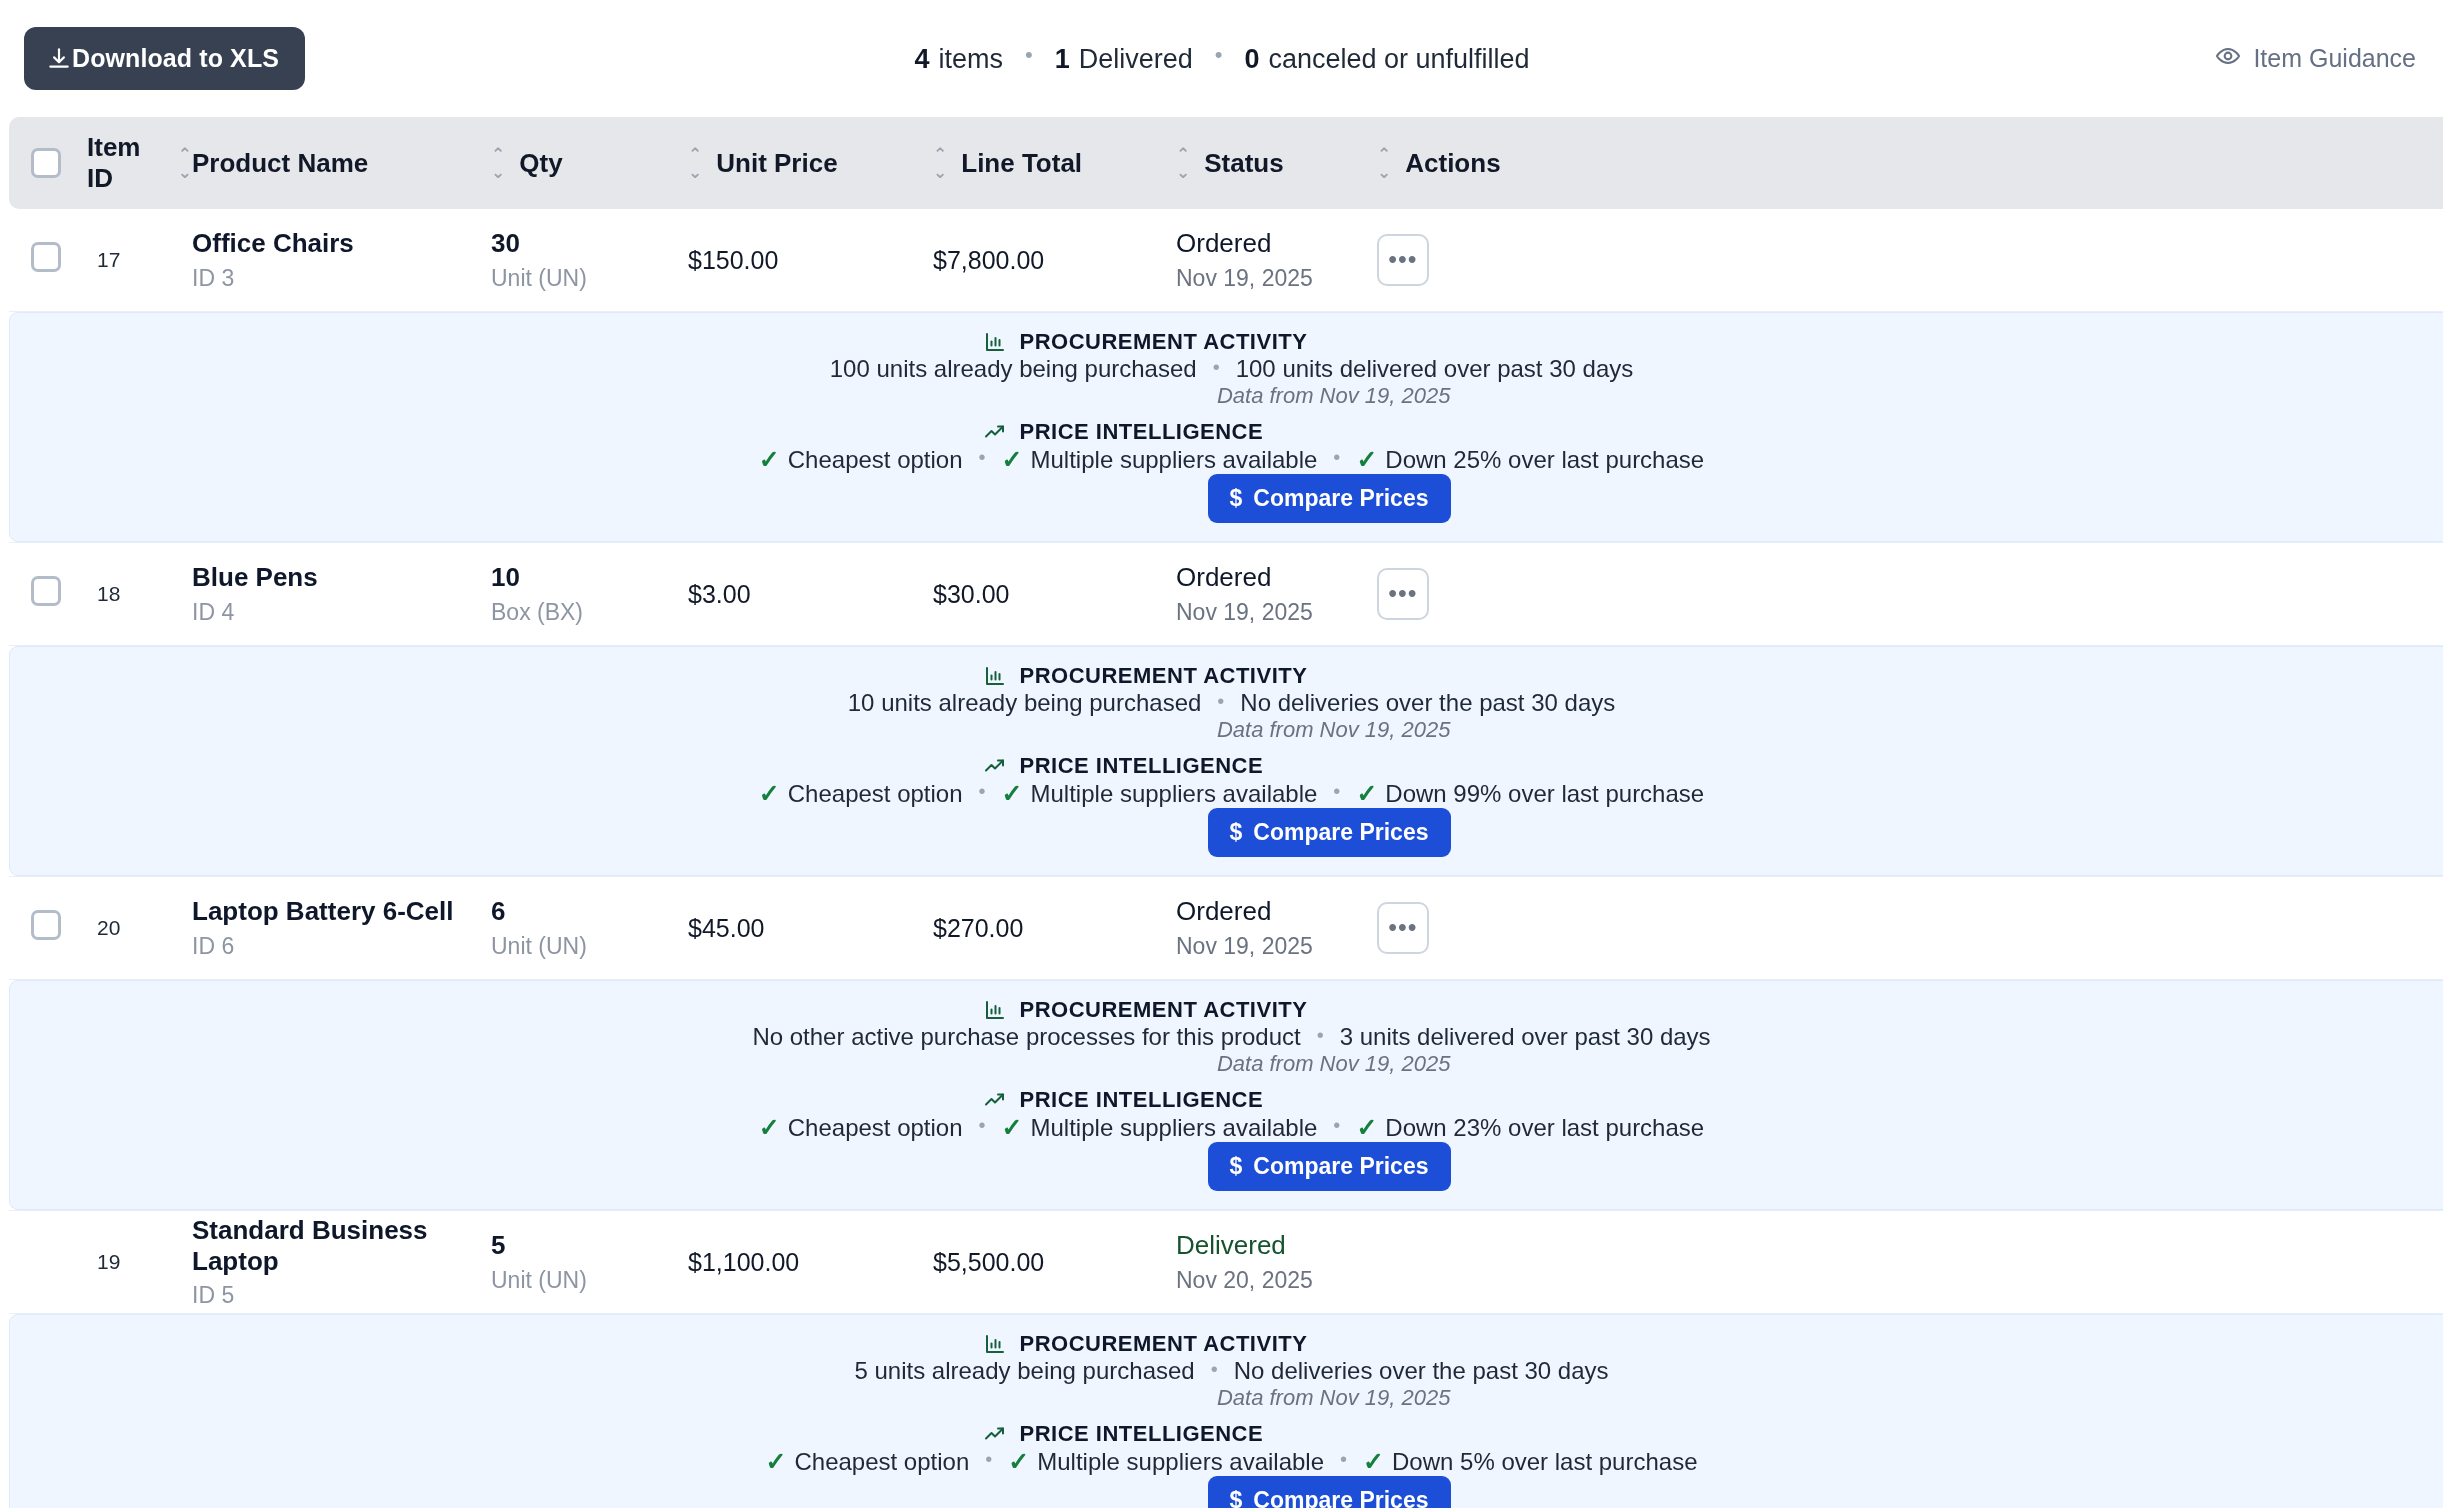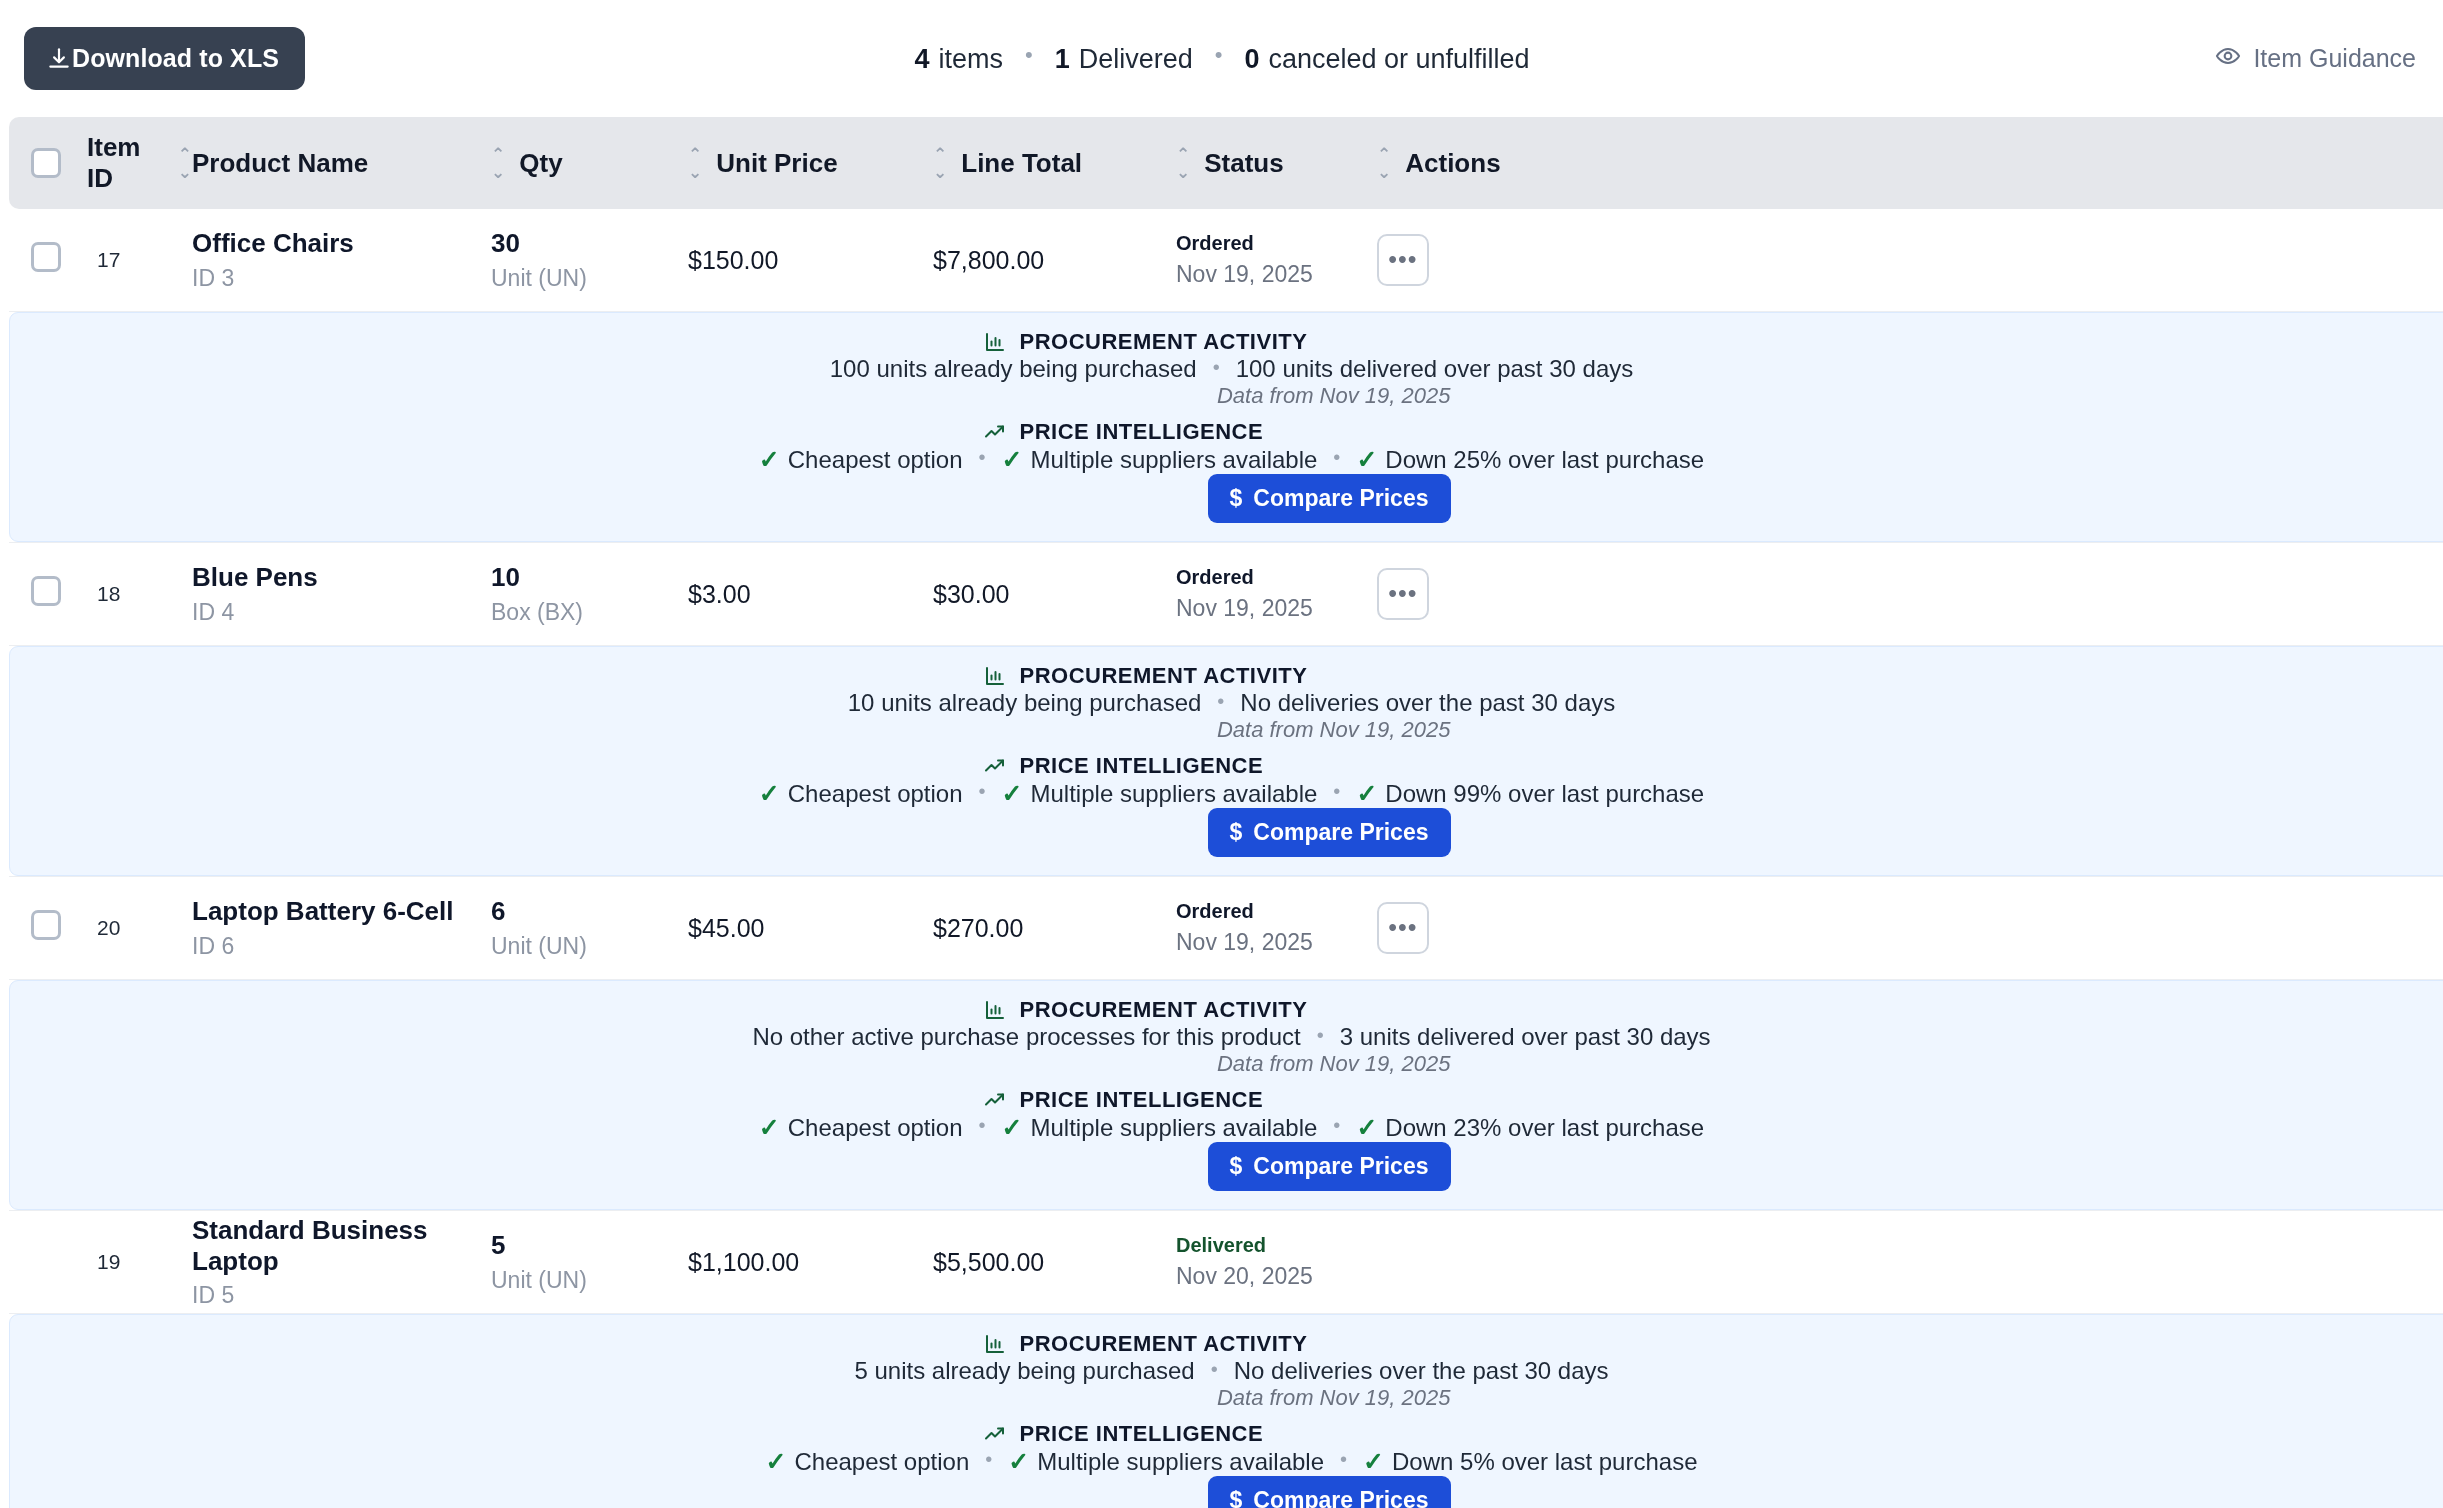--- a/index.html
+++ b/index.html
@@ -122,21 +122,21 @@
   }
   tbody tr.item-row td { font-size: 25px; color: #111827; }
 
   .cell-pad { padding-right: 18px; }
   .id-val { font-size: 21px; color: #1f2937; padding-left: 10px; }
   .pname { font-size: 26px; font-weight: 700; color: #0f172a; line-height: 1.18; }
   .psub  { font-size: 23px; color: #8d95a3; margin-top: 6px; }
   .qty   { font-size: 26px; font-weight: 700; color: #0f172a; line-height: 1.18; }
   .qsub  { font-size: 23px; color: #8d95a3; margin-top: 6px; }
   .money { font-size: 25px; color: #111827; }
-  .st-main { font-size: 20px; font-weight: 700; color: #0f172a; line-height: 1.18; }
+  .st-main { font-size: 26px; font-weight: 400; color: #0f172a; line-height: 1.18; }
   .st-main.delivered { color: #14532d; }
   .st-date { font-size: 23px; color: #6b7280; margin-top: 6px; }
 
   .kebab {
     width: 52px; height: 52px;
     border: 2px solid #cfd5de;
     border-radius: 10px;
     background: #ffffff;
     color: #6b7280;
     font-size: 25px;

